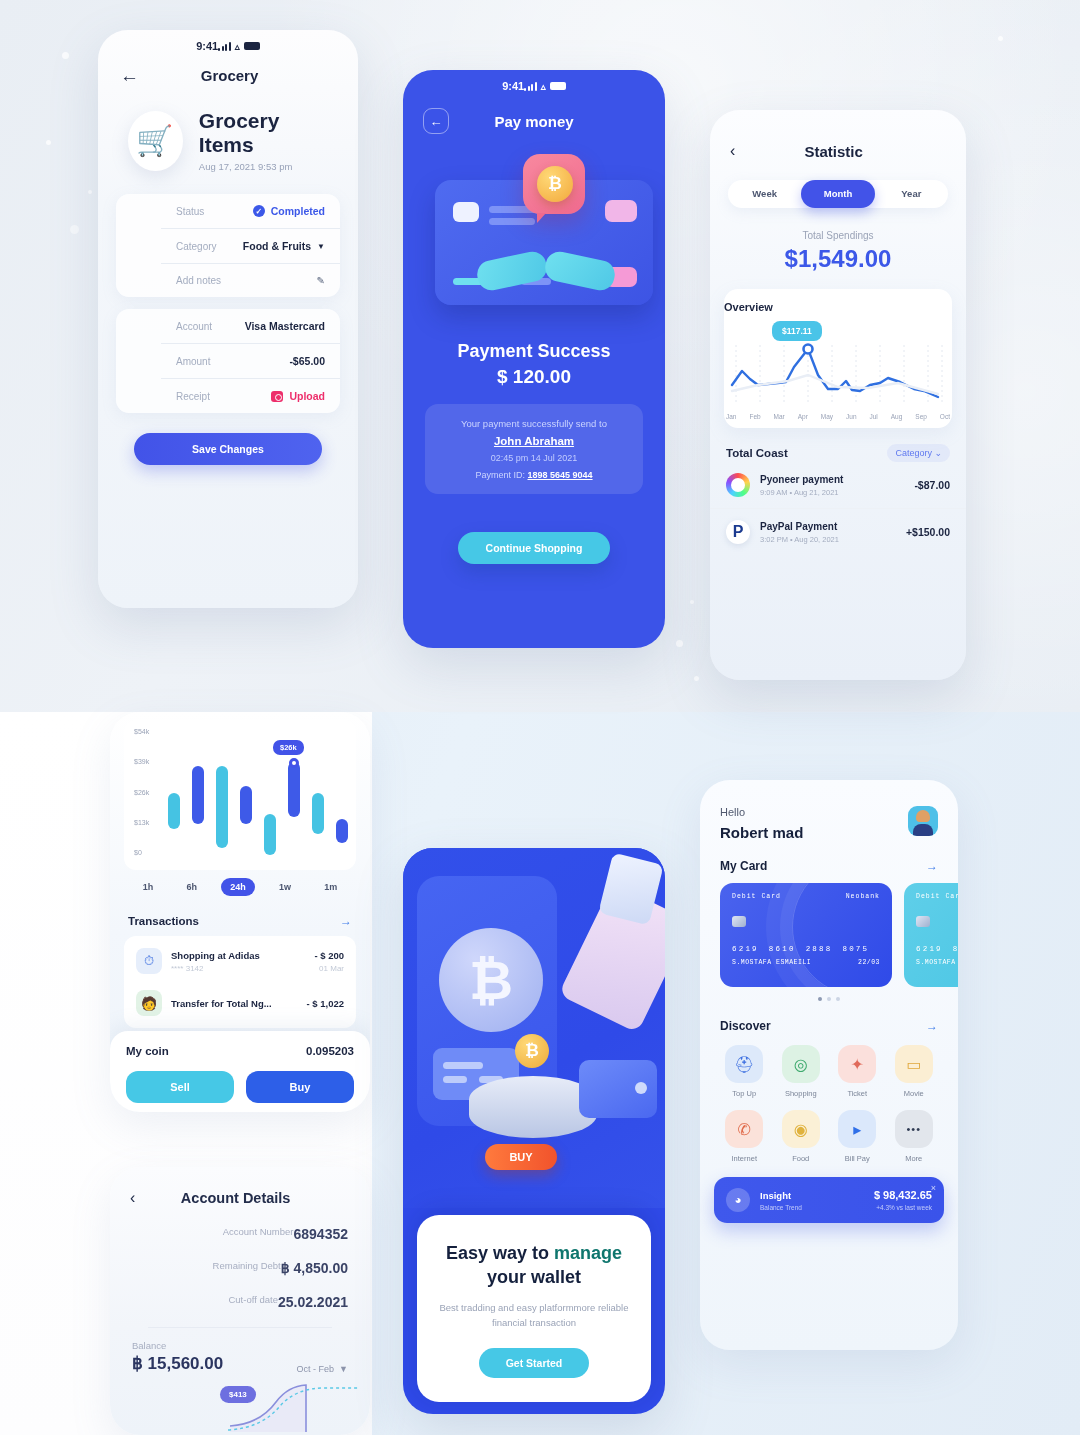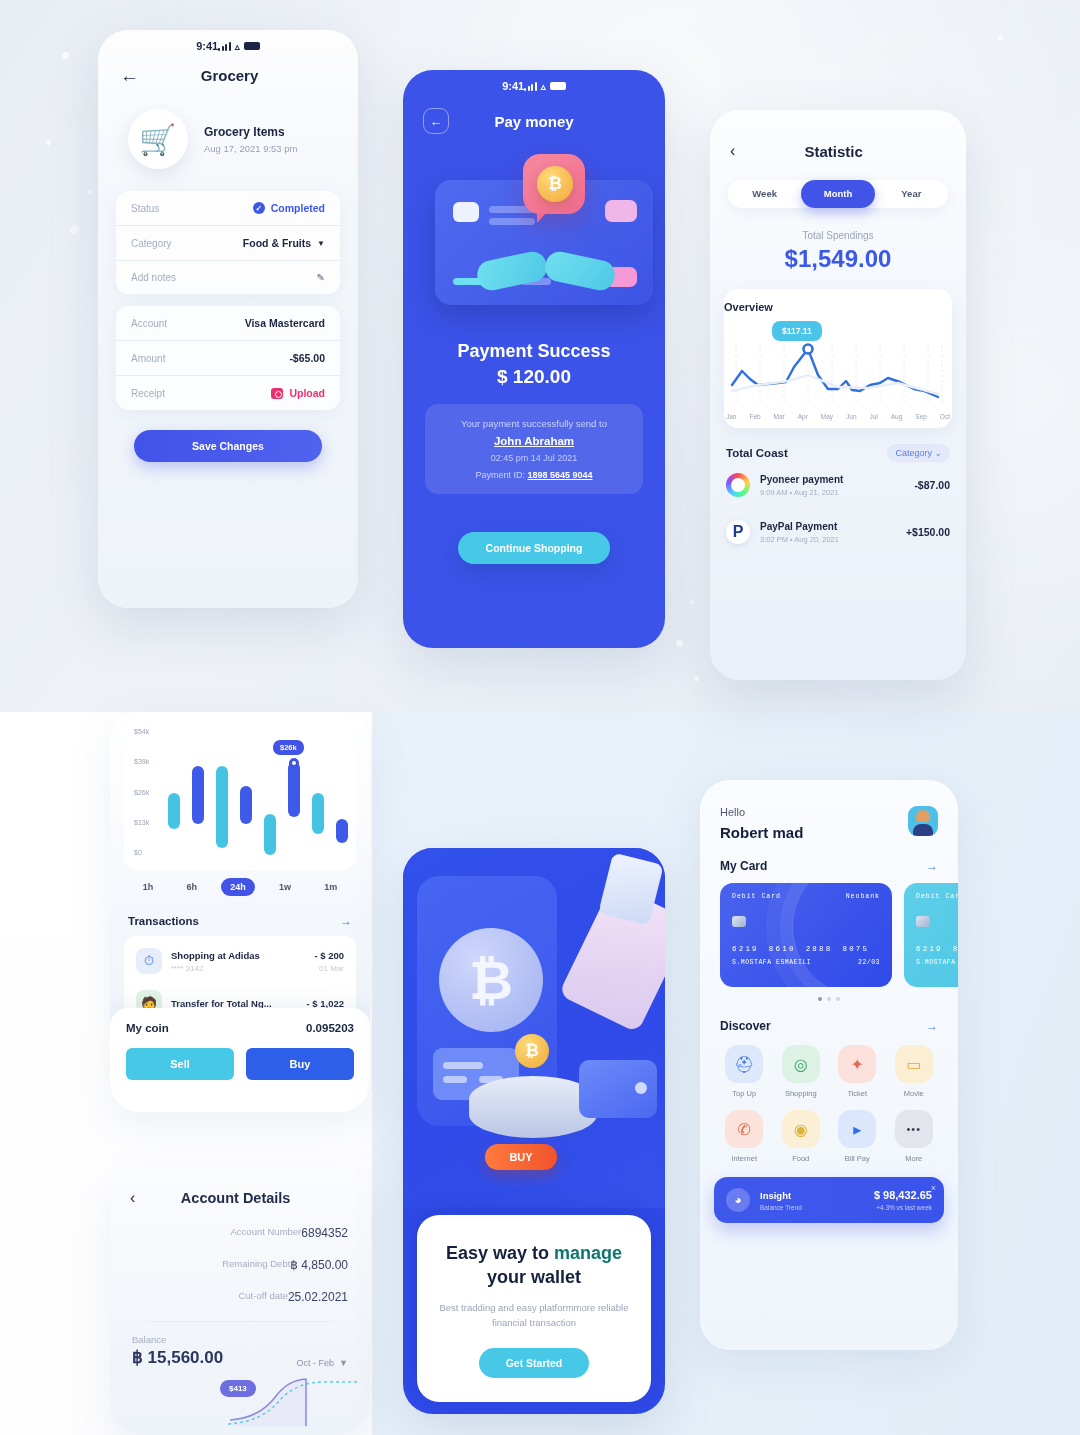--- a/index.html
+++ b/index.html
@@ -48,24 +48,24 @@
   
   #p1{left:98px;top:30px;width:260px;height:578px;
       background:linear-gradient(180deg,#fdfdfe 0%,#f4f7fb 30%,#eef3f9 100%);}
   #p1 .statusbar{color:#1b2440;}
   .p1-head{display:flex;align-items:center;padding:12px 22px 18px;}
   .p1-back{font-size:19px;color:#202a45;line-height:1;}
   .p1-title{flex:1;text-align:center;font-size:15px;font-weight:bold;color:#1b2440;margin-left:-16px;}
   .p1-hero{display:flex;align-items:center;gap:16px;padding:6px 30px 22px;}
   .p1-avatar{width:60px;height:60px;border-radius:50%;background:#fff;
     box-shadow:0 6px 18px rgba(120,140,180,.18);display:flex;align-items:center;justify-content:center;font-size:30px;}
-  .p1-hname{font-size:12px;font-weight:bold;color:#1b2440;}
+  .p1-hname{font-size:21px;font-weight:bold;color:#1b2440;}
   .p1-hdate{font-size:9.5px;color:#98a2b8;margin-top:4px;}
   .card-soft{margin:0 18px 12px;background:rgba(255,255,255,.78);border-radius:13px;
-    box-shadow:0 4px 16px rgba(140,160,195,.10);overflow:hidden;}
+    box-shadow:0 4px 16px rgba(140,160,195,.10);overflow:hidden;padding-left:45px;}
   .row{display:flex;align-items:center;justify-content:space-between;padding:11px 15px;
     border-bottom:1px solid rgba(225,231,240,.8);}
   .row:last-child{border-bottom:none;}
   .row .k{font-size:10px;color:#a4adc0;}
   .row .v{font-size:10.5px;font-weight:bold;color:#1b2440;display:flex;align-items:center;gap:6px;}
   .v.blue{color:#3c58e8;}
   .v.pink{color:#ed2e6b;}
   .tick{width:12px;height:12px;border-radius:50%;background:#3c58e8;color:#fff;font-size:8px;
     display:flex;align-items:center;justify-content:center;}
   .cam{width:12px;height:11px;border-radius:3px;background:#ed2e6b;position:relative;}
@@ -168,40 +168,40 @@
   .tr{display:flex;align-items:center;gap:9px;padding:8px 12px;}
   .tr-ic{width:26px;height:26px;border-radius:8px;flex:0 0 26px;display:flex;align-items:center;
     justify-content:center;font-size:13px;}
   .tr-m{flex:1;}
   .tr-n{font-size:9.5px;font-weight:bold;color:#1b2440;}
   .tr-s{font-size:8px;color:#c2c9d6;margin-top:3px;}
   .tr-r{text-align:right;}
   .tr-a{font-size:9.5px;font-weight:bold;color:#1b2440;}
   .tr-d{font-size:8px;color:#c2c9d6;margin-top:3px;}
   .mycoin{position:absolute;left:0;bottom:0;width:260px;background:#fff;border-radius:18px 18px 0 0;
-    padding:14px 16px 32px;box-shadow:0 -6px 20px rgba(120,145,185,.12);}
+    padding:14px 16px 9px;box-shadow:0 -6px 20px rgba(120,145,185,.12);}
   .mc-row{display:flex;justify-content:space-between;align-items:center;}
   .mc-k{font-size:11.5px;font-weight:bold;color:#1b2440;}
   .mc-v{font-size:11.5px;font-weight:bold;color:#1b2440;}
   .mc-btns{display:flex;gap:12px;margin-top:14px;}
-  .mc-btns div{flex:1;height:32px;border-radius:6px;display:flex;align-items:center;justify-content:center;
+  .mc-btns div{flex:1;height:32px;border-radius:12px;display:flex;align-items:center;justify-content:center;
     font-size:11px;font-weight:bold;color:#fff;}
   .b-sell{background:#46c8e6;}
   .b-buy{background:#2d5fe8;}
 
   
   #p5{left:110px;top:1167px;width:260px;height:268px;
     background:linear-gradient(180deg,#fbfcfe 0%,#f2f5fa 60%,#eef3f9 100%);
     box-shadow:0 14px 40px rgba(120,145,185,.13);}
   .p5-head{display:flex;align-items:center;padding:22px 20px 10px;}
   .p5-back{font-size:16px;color:#232d4b;}
   .p5-title{flex:1;text-align:center;font-size:14.5px;font-weight:bold;color:#232d4b;margin-left:-14px;}
   .p5-row{display:flex;justify-content:flex-end;padding:9px 22px;}
   .p5-k{font-size:9.5px;color:#a7aec1;}
-  .p5-v{font-size:12px;color:#3a4366;font-weight:normal;}
+  .p5-v{font-size:14px;color:#3a4366;font-weight:bold;}
   .p5-div{height:1px;background:#e7ebf3;margin:8px 38px;}
   .p5-bal{font-size:9.5px;color:#a7aec1;padding:4px 22px 0;}
   .p5-brow{display:flex;justify-content:space-between;align-items:flex-end;padding:2px 22px 0;}
   .p5-bv{font-size:17px;font-weight:bold;color:#2b3560;}
   .p5-per{font-size:9px;color:#8c94ab;display:flex;align-items:center;gap:5px;}
   .p5-chart{position:relative;height:52px;margin-top:6px;overflow:hidden;}
   .p5-tip{position:absolute;left:110px;top:6px;background:#6d6fe0;color:#fff;font-size:8px;font-weight:bold;
     padding:4px 9px;border-radius:9px;z-index:2;}
 
   

